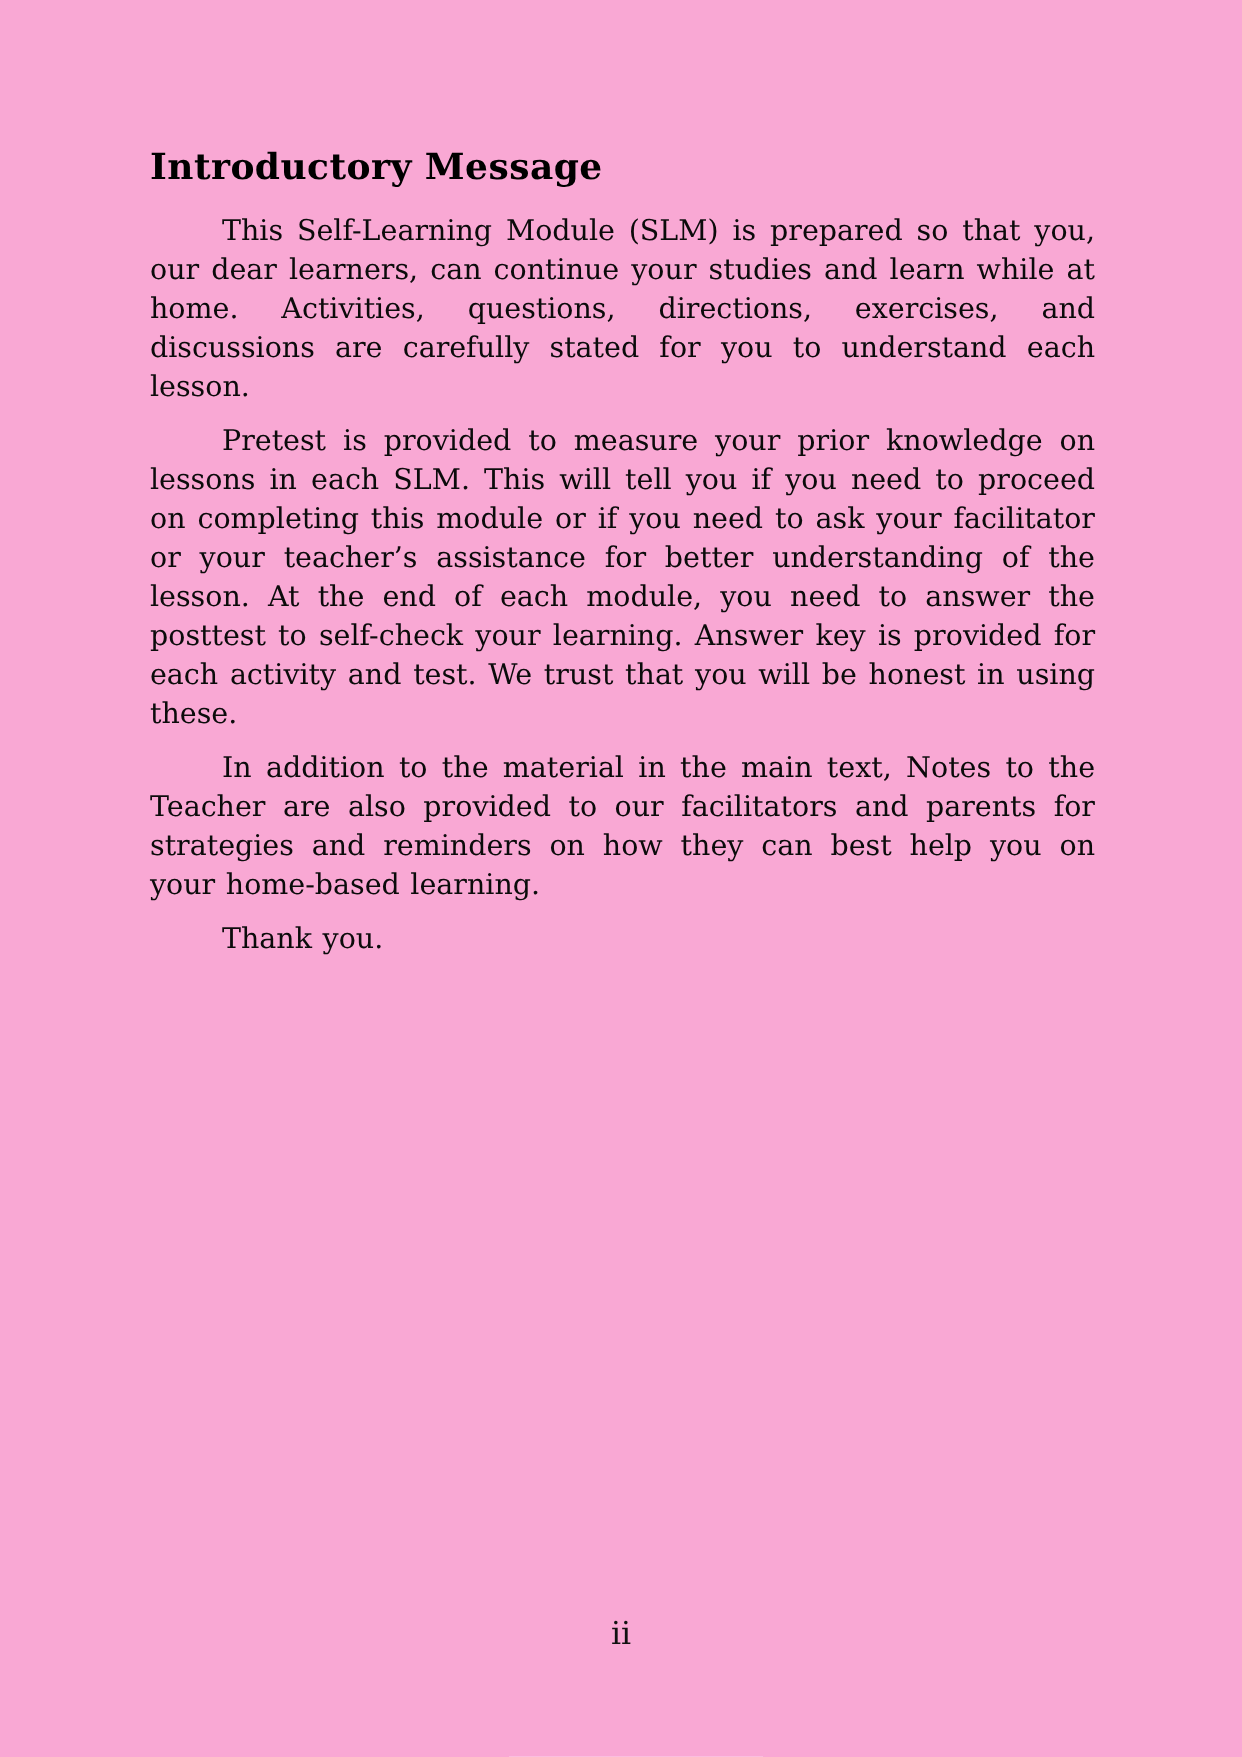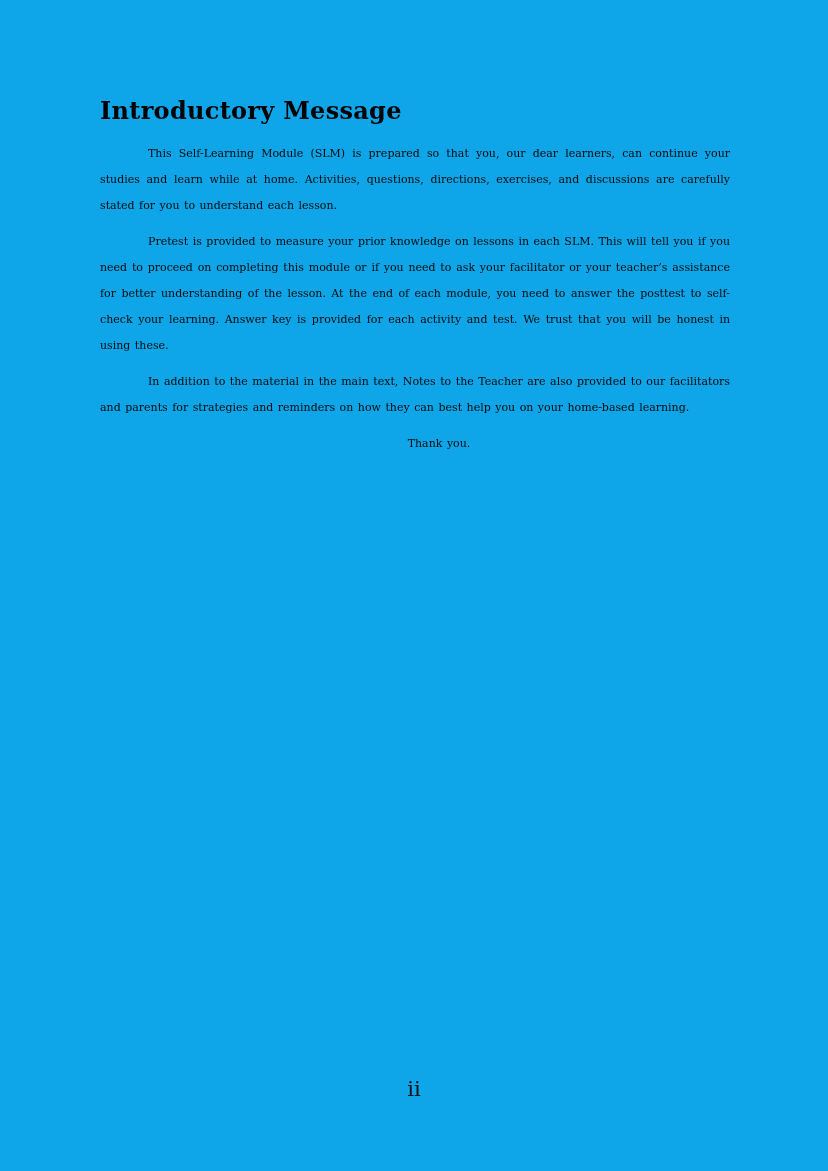--- a/index.html
+++ b/index.html
@@ -14,45 +14,45 @@
     font-family: "DejaVu Serif", "Liberation Serif", serif;
     position: relative;
     overflow: hidden;
   }
   .page {
     position: absolute;
     left: 0;
     top: 0;
     width: 828px;
     height: 1171px;
-    background: #0ea5e9;
+    background: #f9a8d4;
   }
   .content {
     position: absolute;
     left: 100px;
     top: 96px;
     width: 630px;
   }
   .doc-title {
     font-size: 24px;
     font-weight: bold;
     letter-spacing: 0.3px;
     margin: 0 0 16px 0;
     color: #000000;
   }
   .para {
-    font-size: 11px;
+    font-size: 19px;
     line-height: 26px;
     text-align: justify;
     text-indent: 48px;
     margin: 0 0 10px 0;
     word-spacing: 1px;
   }
   .para.last {
-    text-align: center;
+    text-align: left;
     margin-bottom: 16px;
   }
   .page-number {
     position: absolute;
     left: 0;
     right: 0;
     bottom: 70px;
     text-align: center;
     font-size: 21px;
     color: #111111;

